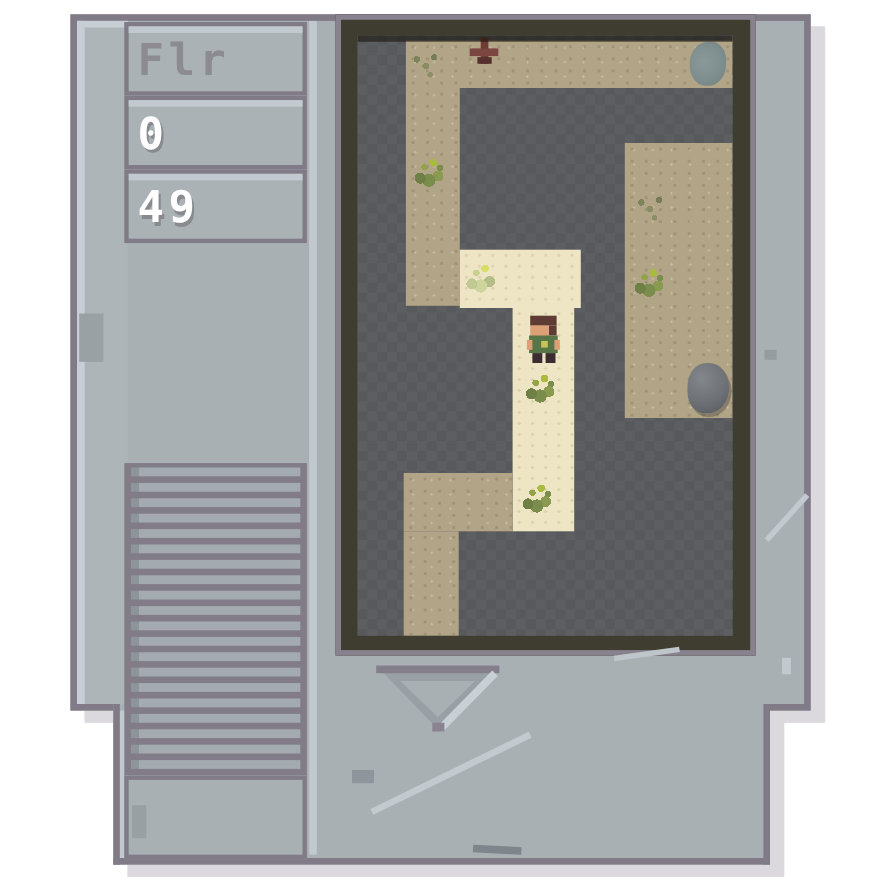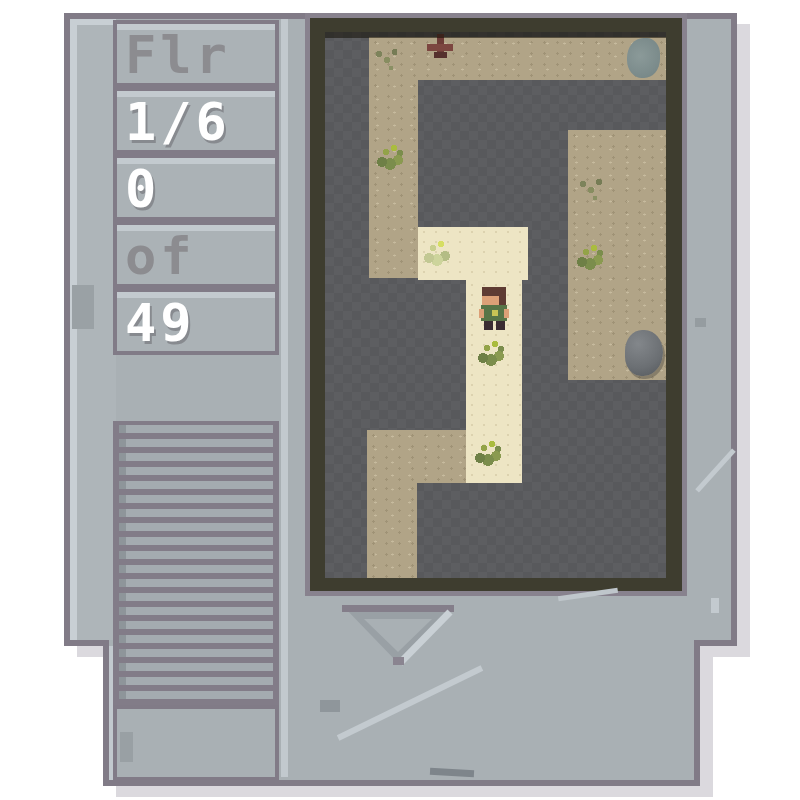--- a/index.html
+++ b/index.html
@@ -15,21 +15,21 @@
   .left-strip{left:70px;top:19px;width:46px;height:621px;background:#aeb5b9;
         border-left:7px solid #c8cfd4;border-top:6px solid #c8cfd4;box-sizing:border-box;}
   .col-highlight{left:281px;top:19px;width:7px;height:758px;background:#c2c9ce;}
   .tab-highlight{left:109px;top:646px;width:7px;height:134px;background:#c2c9ce;}
 
   
   #hud{left:113px;top:20px;width:166px;display:flex;flex-direction:column;}
   .hud-box{position:relative;height:67px;border:4px solid #817b87;background:#abb2b6;
         box-sizing:border-box;display:flex;align-items:center;}
   .hud-box::before{content:"";position:absolute;left:0;top:0;right:0;height:6px;background:#c3cacf;}
-  .hud-text{position:relative;font-weight:bold;font-size:52px;letter-spacing:4px;
+  .hud-text{position:relative;font-weight:bold;font-size:40px;letter-spacing:4px;
         padding-left:8px;line-height:1;transform:translateY(1px);}
   .hud-box[data-variant="dim"] .hud-text{color:#8c8c90;}
   .hud-box[data-variant="bright"] .hud-text{color:#ffffff;
         text-shadow:2px 3px 0 rgba(106,106,112,.55);}
 
   
   .ridges{left:113px;top:421px;width:166px;height:284px;background:#827c88;
         overflow:hidden;box-sizing:border-box;}
   .ridge-bar{margin:6px 6px 0 6px;height:8px;
         background:linear-gradient(90deg,#8e959a 0 7px,#a4abb0 7px);}
@@ -103,27 +103,21 @@
     <div class="body-tab"></div>
     <div class="left-strip"></div>
     <div class="col-highlight"></div>
     <div class="tab-highlight"></div>
 
     <div id="hud">
       <div class="hud-box" data-variant="dim">
         <span class="hud-text">Flr</span>
       </div>
       <div class="hud-box" data-variant="bright">
-        <span class="hud-text">1/6</span>
-      </div>
-      <div class="hud-box" data-variant="bright">
         <span class="hud-text">0</span>
-      </div>
-      <div class="hud-box" data-variant="dim">
-        <span class="hud-text">of</span>
       </div>
       <div class="hud-box" data-variant="bright">
         <span class="hud-text">49</span>
       </div>
     </div>
 
     <div class="ridges" id="ridges">
         <div class="ridge-bar"></div>
         <div class="ridge-bar"></div>
         <div class="ridge-bar"></div>

